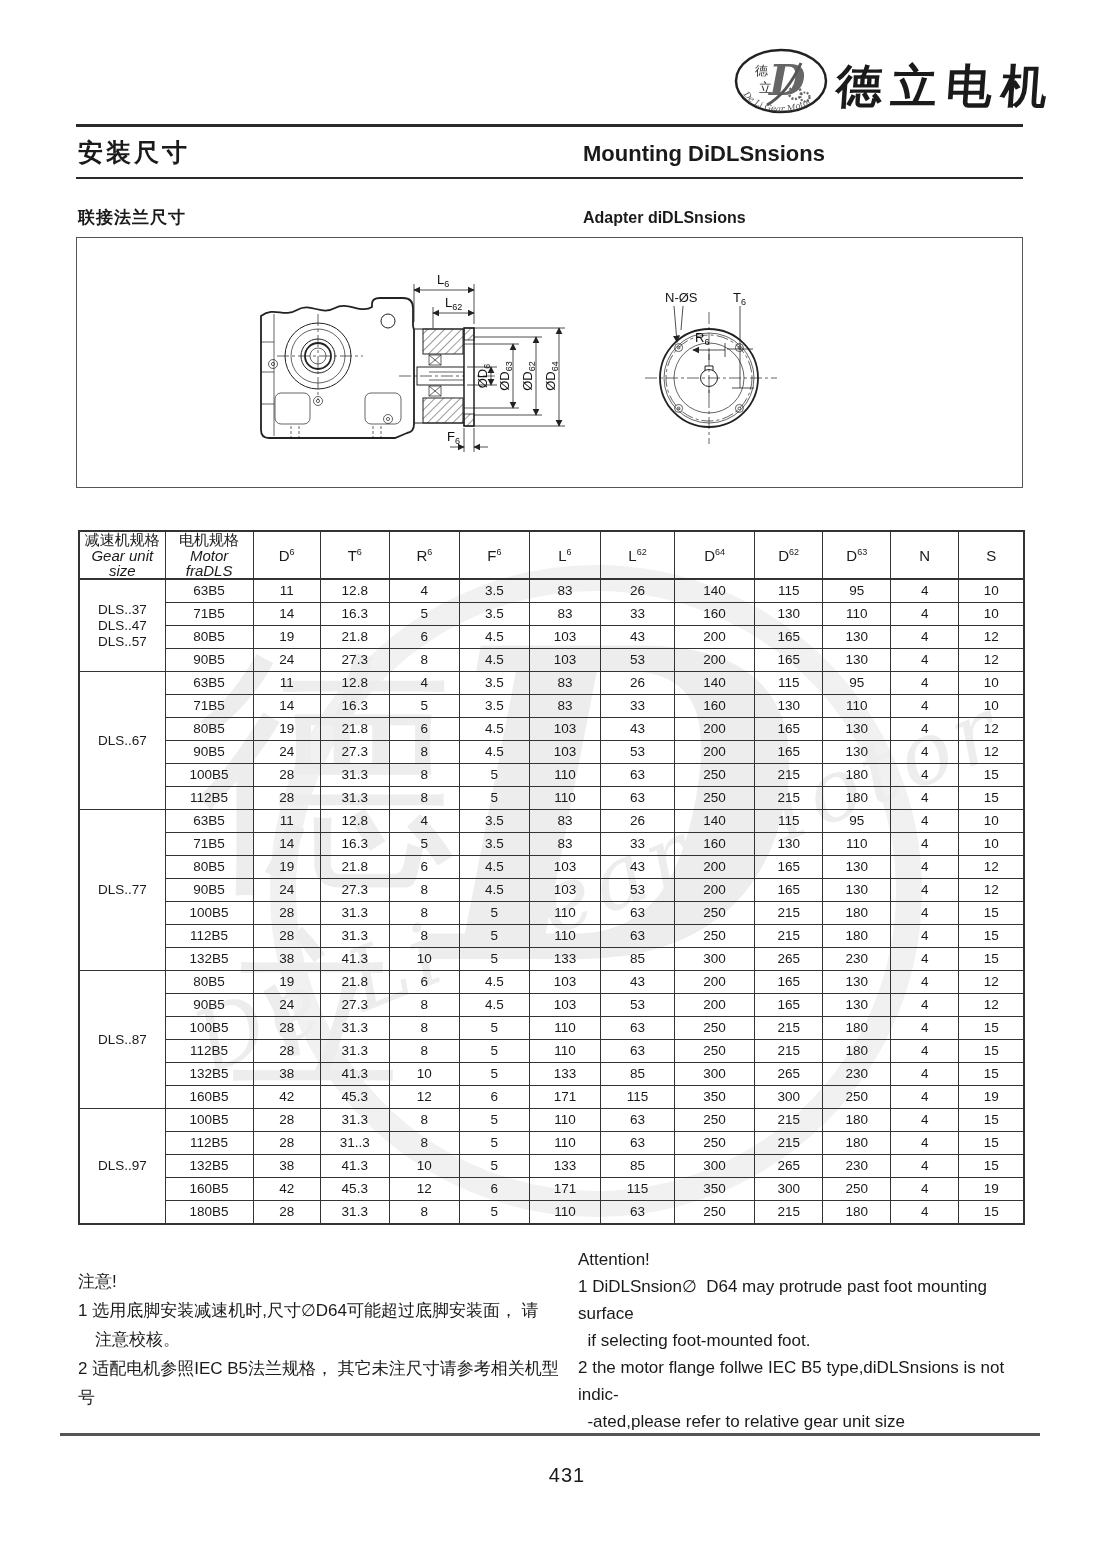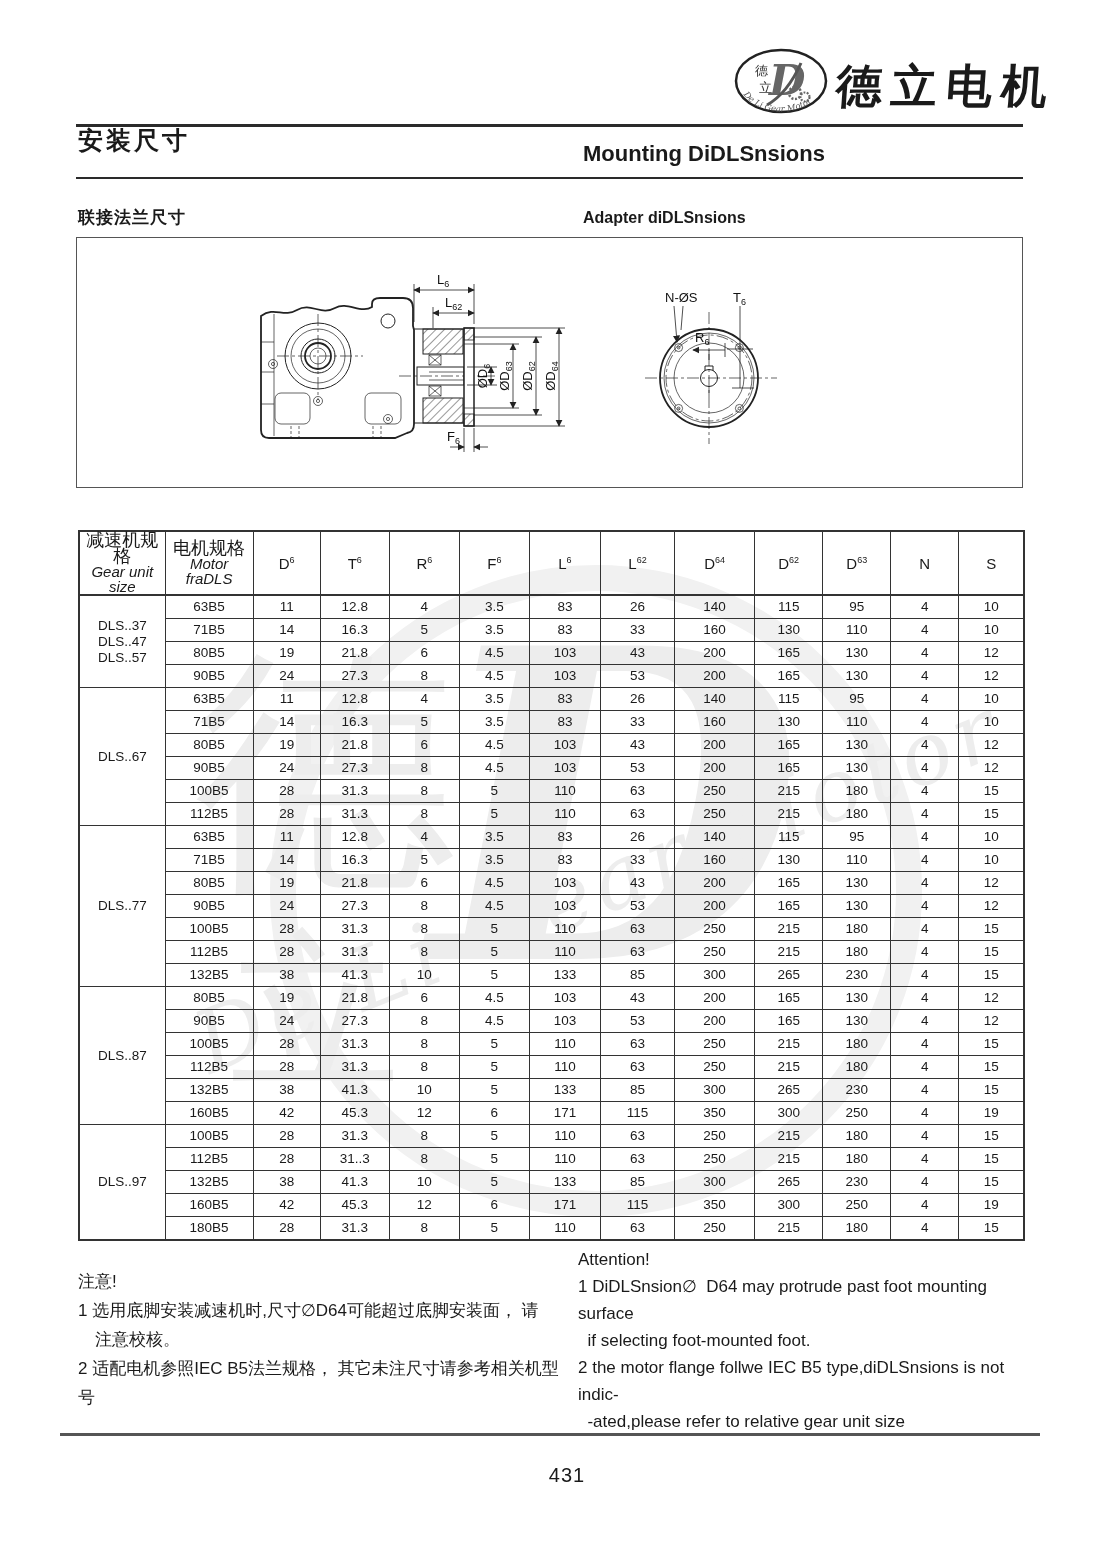--- a/index.html
+++ b/index.html
@@ -7,21 +7,21 @@
        font-family:"Liberation Sans",sans-serif;color:#1a1a1a;overflow:hidden;}
   .abs{position:absolute;}
   
   #watermark{position:absolute;inset:0;z-index:0;overflow:hidden;}
   .wm{position:absolute;color:#ededed;font-family:"DejaVu Serif",serif;}
   .wm-circle{position:absolute;border:26px solid #f1f1f1;border-radius:50%;}
   
   #brand-name{left:836px;top:56px;font-family:"DejaVu Serif",serif;font-weight:bold;
               font-size:46px;letter-spacing:9px;transform:skewX(-4deg);z-index:2;}
   .rule{background:#2a2a2a;z-index:2;}
-  #title-cn{left:78px;top:124px;font-size:25px;font-weight:bold;letter-spacing:3px;z-index:2;}
+  #title-cn{left:78px;top:136px;font-size:25px;font-weight:bold;letter-spacing:3px;z-index:2;}
   #title-en{left:583px;top:141px;font-size:22px;font-weight:bold;z-index:2;text-align:center;}
   #subtitle-cn{left:78px;top:206px;font-size:17px;font-weight:bold;letter-spacing:1px;z-index:2;}
   #subtitle-en{left:583px;top:209px;font-size:16px;font-weight:bold;z-index:2;}
   
   #drawing-box{left:76px;top:237px;width:945px;height:249px;border:1px solid #555;z-index:2;background:transparent;}
   #drawing-box svg{display:block;}
   .dln{stroke:#222;fill:none;stroke-width:1;}
   .thin{stroke-width:0.7;}
   .thick{stroke-width:1.8;}
   .cl{stroke:#222;stroke-width:0.7;stroke-dasharray:12 3 3 3;fill:none;}
@@ -30,21 +30,21 @@
   tspan.sub{font-size:9px;}
   
   #dim-table{position:absolute;left:78px;top:530px;z-index:1;border-collapse:collapse;
              table-layout:fixed;width:947px;background:transparent;}
   #dim-table td,#dim-table th{border:1px solid #333;text-align:center;vertical-align:middle;
              padding:0;background:transparent;font-weight:normal;}
   #dim-table{border:2px solid #333;}
   #dim-table thead th{height:45px;border-bottom:2px solid #333;}
   #dim-table tbody td{height:22px;font-size:13.5px;line-height:14px;}
   tr.g-top td{border-top:2px solid #333;}
-  .hd-cn{font-size:18px;line-height:16px;}
+  .hd-cn{font-size:15px;line-height:16px;}
   .hd-en{font-size:15px;line-height:15px;font-style:italic;}
   .hd-dim{font-size:15px;}
   .hd-dim sup{font-size:9px;}
   td.gcell{font-weight:bold;font-size:14.5px;}
   td.gcell div{line-height:16px;}
   
   #notes-cn{left:78px;top:1267px;width:495px;font-size:17px;line-height:29px;z-index:2;}
   #notes-en{left:578px;top:1246px;width:465px;font-size:17px;line-height:27px;z-index:2;}
   .note-title{font-weight:normal;}
   

